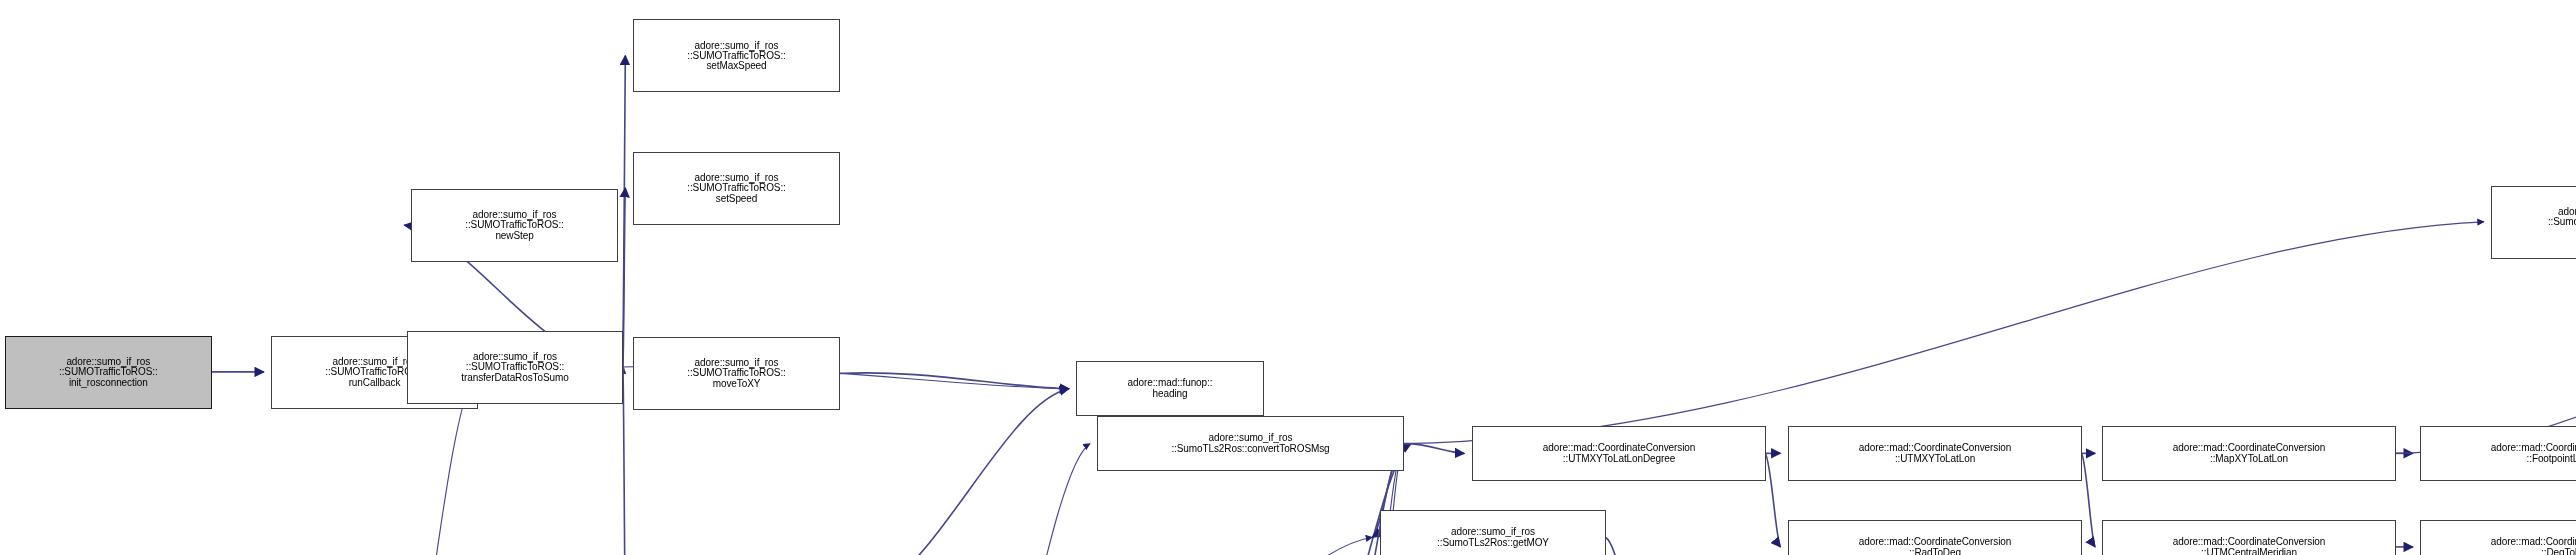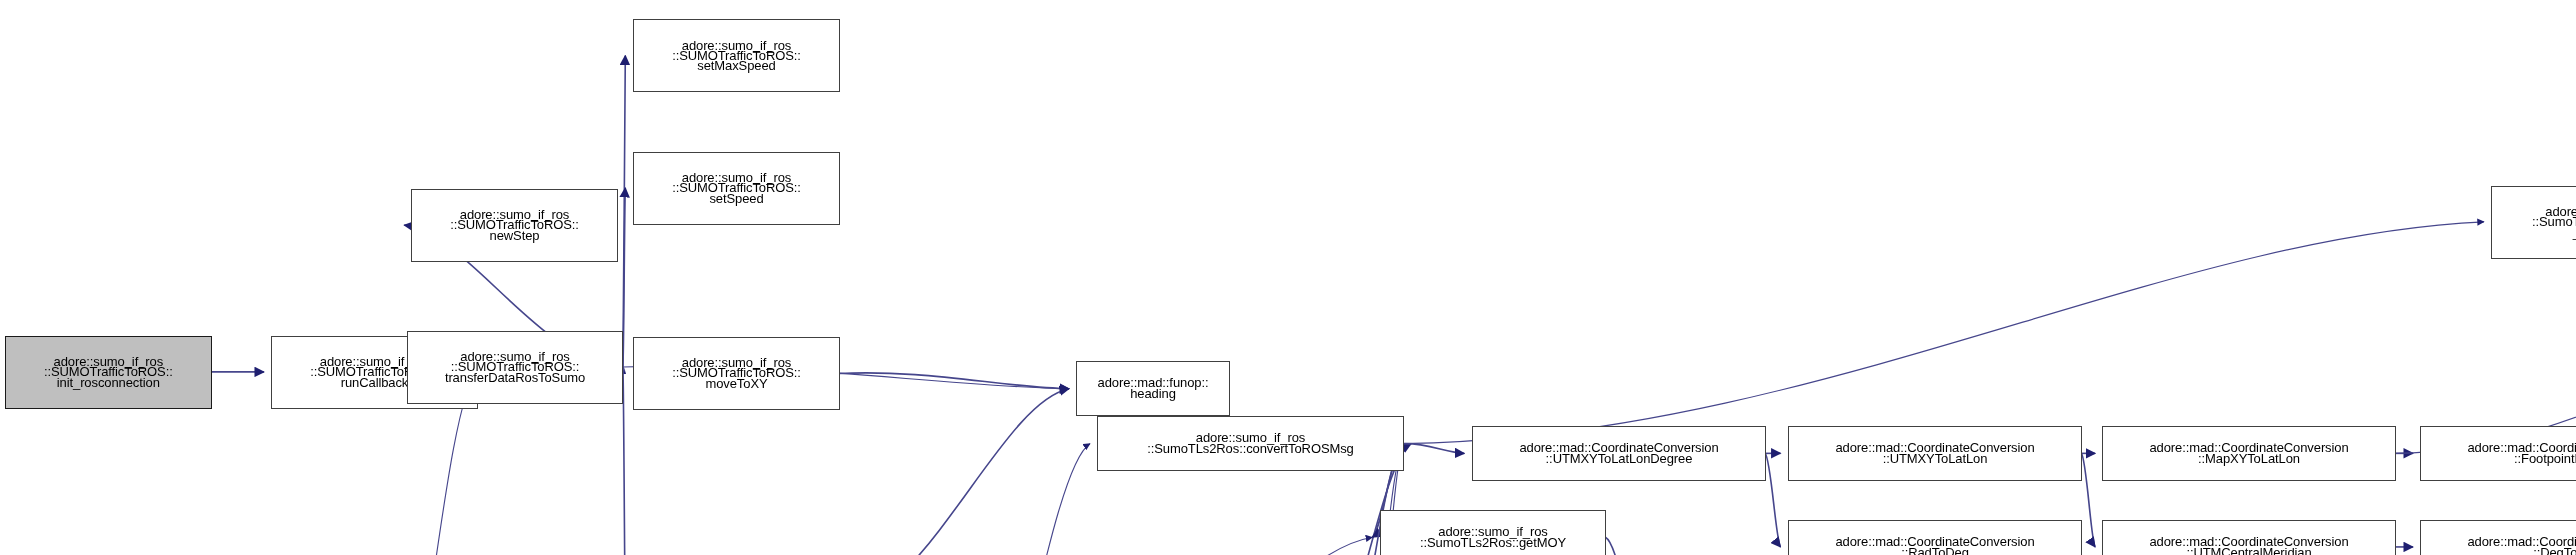--- a/index.html
+++ b/index.html
@@ -26,21 +26,21 @@
   .node {
     position: absolute;
     box-sizing: border-box;
     border: 0.8px solid #404040;
     background: #ffffff;
     color: #000000;
     display: flex;
     align-items: center;
     justify-content: center;
     text-align: center;
-    font-size: 13px;
+    font-size: 10px;
     line-height: 10.2px;
     letter-spacing: -0.1px;
     white-space: pre-line;
     padding: 0.8px 2.4px;
     z-index: 2;
   }
   .node.root {
     background: #bfbfbf;
     border: 0.8px solid #1a1a1a;
   }
@@ -131,21 +131,21 @@
 transferDataRosToSumo</span></div>
       <div class="node" style="left: 633px; top: 19.4px; width: 207px; height: 73px;"><span class="node-label">adore::sumo_if_ros
 ::SUMOTrafficToROS::
 setMaxSpeed</span></div>
       <div class="node" style="left: 633px; top: 152px; width: 207px; height: 73px;"><span class="node-label">adore::sumo_if_ros
 ::SUMOTrafficToROS::
 setSpeed</span></div>
       <div class="node" style="left: 633px; top: 337px; width: 207px; height: 73px;"><span class="node-label">adore::sumo_if_ros
 ::SUMOTrafficToROS::
 moveToXY</span></div>
-      <div class="node" style="left: 1076px; top: 361px; width: 154px; height: 55px; text-align: center;"><span class="node-label">adore::mad::funop::
+      <div class="node" style="left: 1076px; top: 361px; width: 188px; height: 55px; text-align: center;"><span class="node-label">adore::mad::funop::
 heading</span></div>
       <div class="node" style="left: 1097px; top: 416px; width: 307px; height: 55px;"><span class="node-label">adore::sumo_if_ros
 ::SumoTLs2Ros::convertToROSMsg</span></div>
       <div class="node" style="left: 1380px; top: 510px; width: 226px; height: 55px;"><span class="node-label">adore::sumo_if_ros
 ::SumoTLs2Ros::getMOY</span></div>
       <div class="node" style="left: 1472px; top: 426px; width: 294px; height: 55px;"><span class="node-label">adore::mad::CoordinateConversion
 ::UTMXYToLatLonDegree</span></div>
       <div class="node" style="left: 1788px; top: 426px; width: 294px; height: 55px;"><span class="node-label">adore::mad::CoordinateConversion
 ::UTMXYToLatLon</span></div>
       <div class="node" style="left: 1788px; top: 520px; width: 294px; height: 55px;"><span class="node-label">adore::mad::CoordinateConversion

